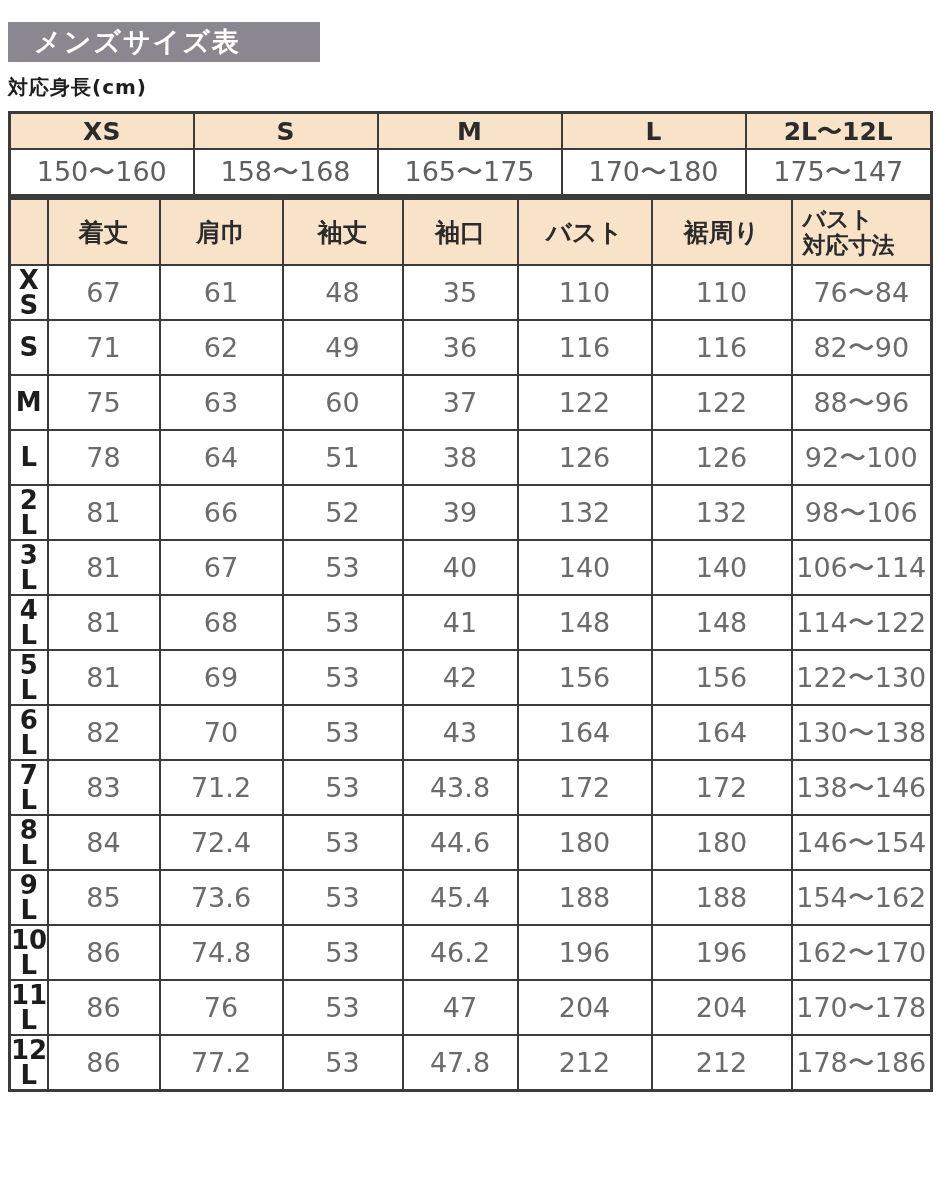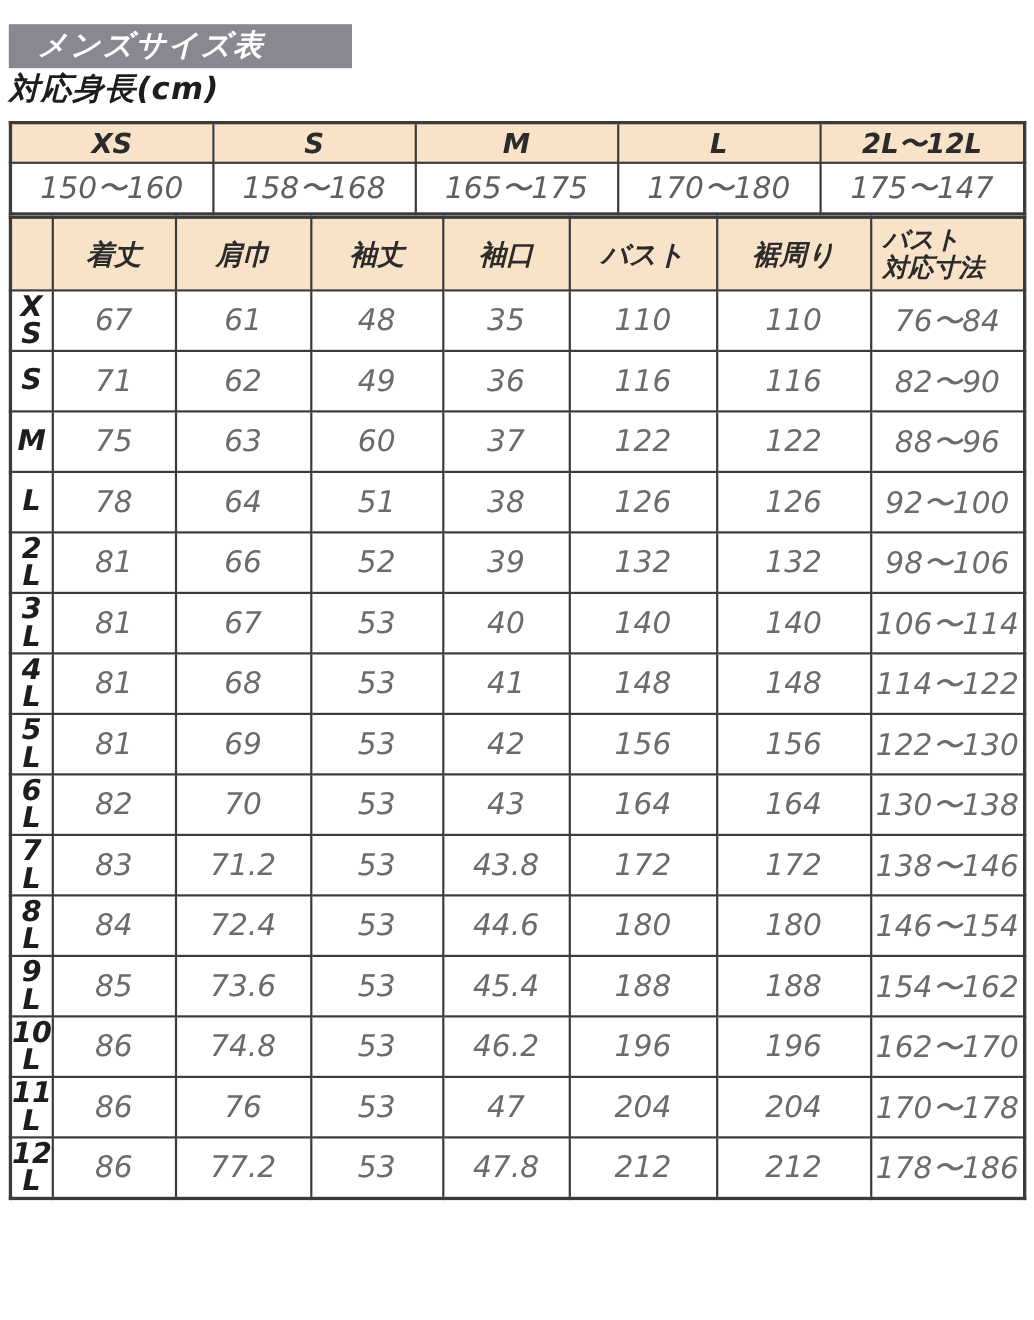--- a/index.html
+++ b/index.html
@@ -7,37 +7,37 @@
     padding: 0;
     background: #ffffff;
     font-family: "DejaVu Sans", "Liberation Sans", sans-serif;
   }
   .page {
     width: 940px;
     height: 1200px;
     background: #ffffff;
     box-sizing: border-box;
     padding: 22px 9px 0 8px;
-    font-style: italic;
   }
   
   .title-bar {
     width: 312px;
     height: 40px;
     background: #8b8791;
     color: #ffffff;
     font-size: 27px;
     font-weight: bold;
     line-height: 40px;
     padding-left: 26px;
     letter-spacing: 2px;
     box-sizing: border-box;
   }
   .subtitle {
-    font-size: 28px;
+    margin-top: 12px;
+    font-size: 20px;
     font-weight: bold;
     color: #1d1d1d;
     letter-spacing: 1px;
   }
   
   table {
     border-collapse: collapse;
     table-layout: fixed;
     width: 922px;
     background: #ffffff;

